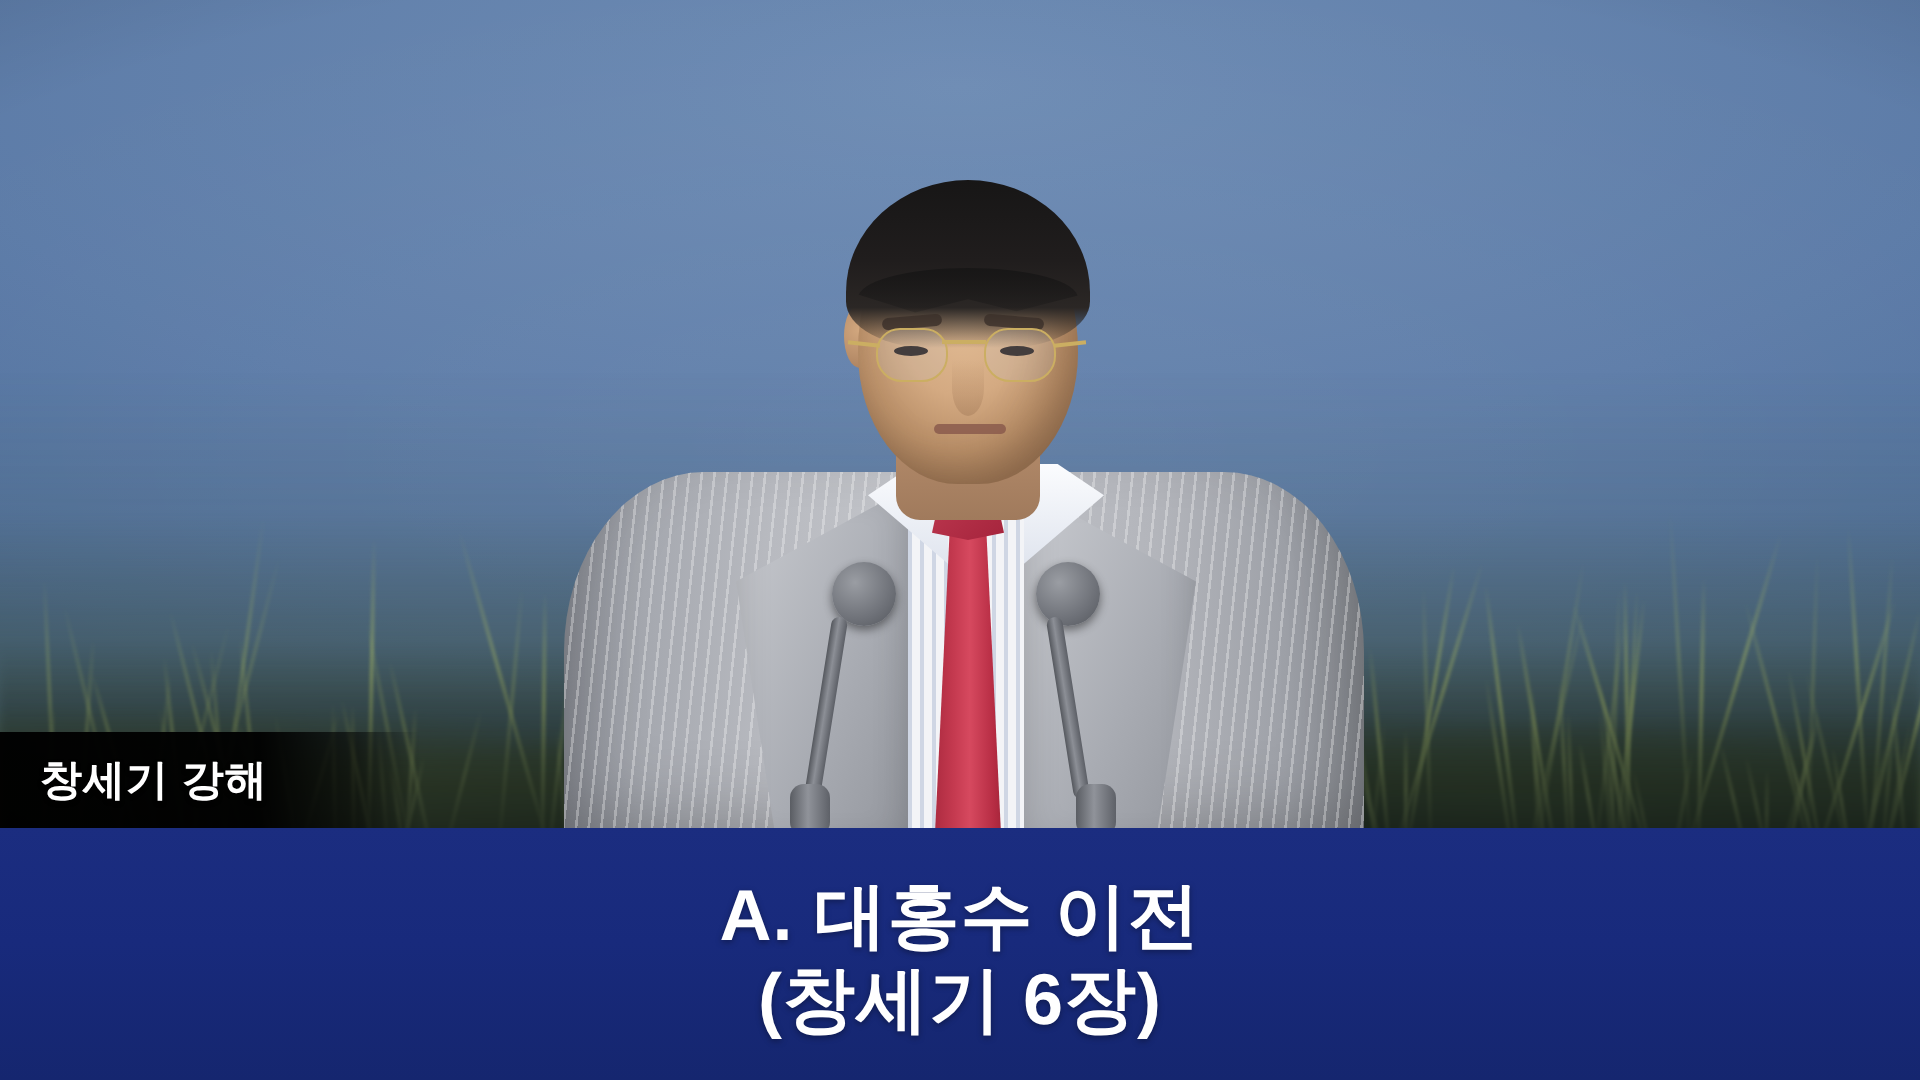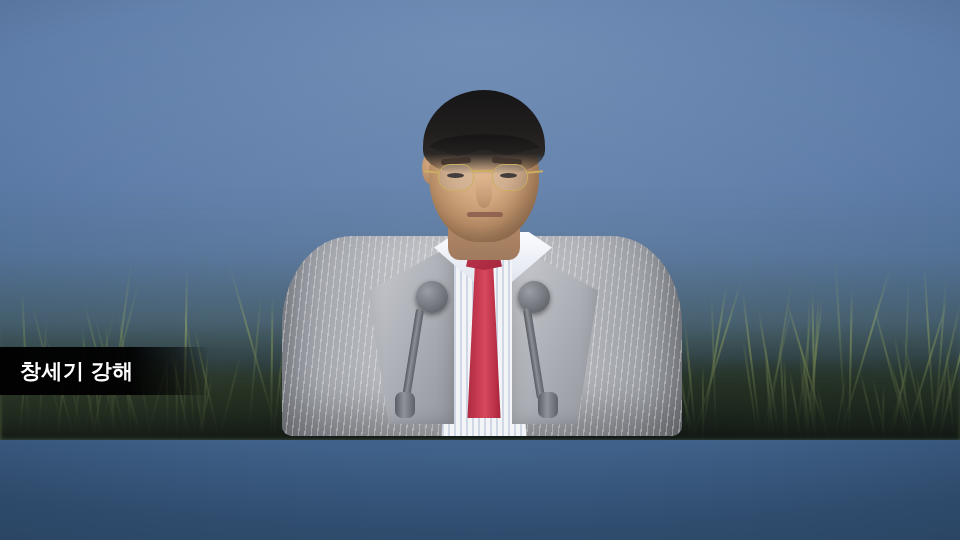--- a/index.html
+++ b/index.html
@@ -308,21 +308,21 @@
     position: absolute;
     width: 20px; height: 26px;
     border-radius: 7px;
     background: linear-gradient(to right, #5a5d63, #90939a 45%, #5e6168);
   }
 
   
   .banner-black {
     position: absolute;
     left: 0;
-    top: 347px;
+    top: 366px;
     width: 210px;
     height: 48px;
     background: linear-gradient(to right, rgba(0,0,0,0.97) 0%, rgba(0,0,0,0.95) 62%, rgba(0,0,0,0.55) 84%, rgba(0,0,0,0) 100%);
     display: flex;
     align-items: center;
   }
   .banner-black-label {
     color: #ffffff;
     font-size: 21px;
     font-weight: bold;
@@ -582,14 +582,18 @@
   <div class="mic">
     <div class="mic-head" style="left:518px; top:281px;"></div>
     <div class="mic-stem" style="left:530px; top:308px; height:92px; transform:rotate(-9deg);"></div>
     <div class="mic-base" style="left:538px; top:392px;"></div>
   </div>
 
   <div class="banner-black">
     <span class="banner-black-label">창세기 강해</span>
   </div>
 
+  <div class="caption-bar">
+    <div class="caption-line">A. 대홍수 이전</div>
+    <div class="caption-line">(창세기 6장)</div>
+  </div>
 
 </div>
 
 </body></html>

